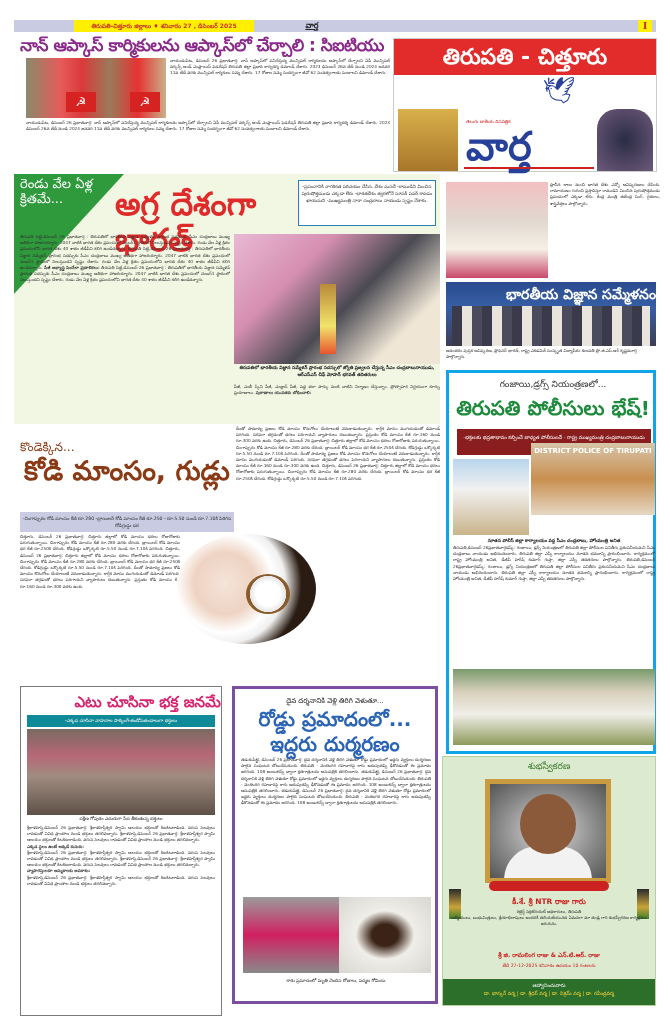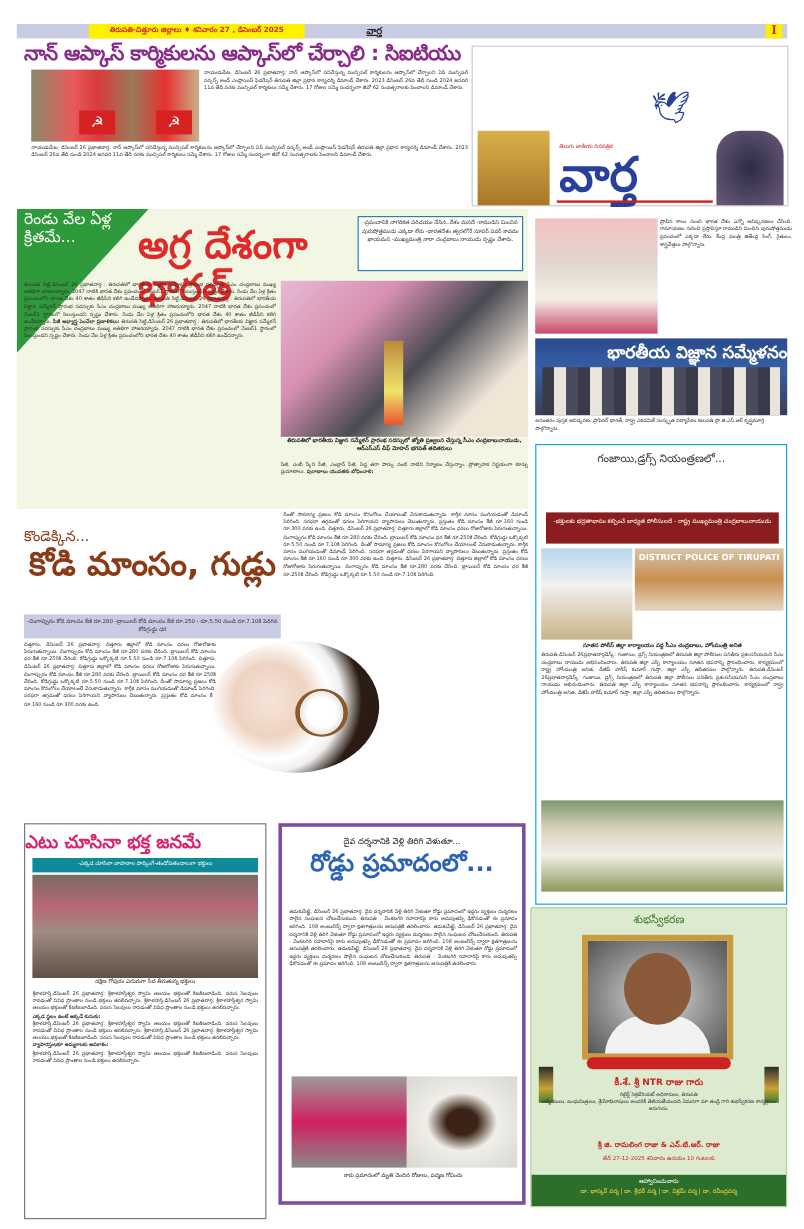--- a/index.html
+++ b/index.html
@@ -33,40 +33,40 @@
 #s2-photo{left:234px;top:234px;width:206px;height:130px;background:linear-gradient(135deg,#e8b9d4 0%,#d68fb1 30%,#4a4a52 55%,#f0e6d6 80%)}
 #s2-caption{left:234px;top:364px;width:206px;font-size:4.6px;line-height:7px;text-align:center;color:#222;font-weight:bold}
 #s2-body2{left:234px;top:384px;width:206px;height:40px}
 
 #rc-photo1{left:446px;top:182px;width:102px;height:96px;background:linear-gradient(#f2c0c0,#e1d8d0 40%,#f5f0e6 70%,#c8496b)}
 #rc-text1{left:550px;top:182px;width:110px;height:96px}
 #rc-photo2{left:446px;top:282px;width:210px;height:64px;background:linear-gradient(#2b4b8e,#365fa5 40%,#3d3d55)}
 #rc-photo2-banner{left:0;top:4px;width:210px;text-align:right;color:#fff;font-size:14px;font-weight:bold;line-height:16px}
 #rc-caption{left:446px;top:348px;width:210px;font-size:4.2px;line-height:6.2px;color:#333}
 
-#pol-box{left:446px;top:370px;width:210px;height:384px;border:1px solid #0ea5e9;background:#fff}
+#pol-box{left:446px;top:370px;width:210px;height:384px;border:3px solid #0ea5e9;background:#fff}
 #pol-kicker{left:0;top:6px;width:208px;text-align:center;font-size:9px;color:#333}
 #pol-title{left:0;top:22px;width:208px;text-align:center;font-size:20px;font-weight:bold;color:#1d8b3b;line-height:26px}
 #pol-deck{left:8px;top:56px;width:194px;height:26px;background:#8a1e1e;color:#fff;font-size:5px;line-height:8px;text-align:center;padding-top:4px}
 #pol-p1{left:4px;top:86px;width:76px;height:76px;background:linear-gradient(#b8d6ec,#f1f1f1 40%,#c9b48a)}
-#pol-p2{left:82px;top:86px;width:124px;height:52px;background:linear-gradient(#d6c5a9,#c98f4f 50%,#e6d7c4)}
+#pol-p2{left:82px;top:70px;width:124px;height:72px;background:linear-gradient(#d6c5a9,#c98f4f 50%,#e6d7c4)}
 #pol-p2-lbl{left:0;top:4px;width:124px;text-align:center;font-size:7px;color:#fff;font-weight:bold;line-height:9px}
 #pol-cap{left:4px;top:164px;width:202px;font-size:4.6px;line-height:7px;text-align:center;color:#222;font-weight:bold}
 #pol-body{left:4px;top:172px;width:202px;height:118px}
 #pol-p3{left:4px;top:296px;width:202px;height:76px;background:linear-gradient(#7a9a6c,#d8d0bc 30%,#f0efe8 60%,#8d9a5b)}
 
 #ck-kicker{left:20px;top:440px;width:210px;text-align:left;font-size:12px;color:#8a3a14}
 #ck-title{left:14px;top:454px;width:226px;text-align:center;font-size:27px;font-weight:bold;color:#8a3a14;line-height:34px}
 #ck-deck{left:20px;top:512px;width:214px;height:20px;background:#c9cbe3;font-size:4.6px;line-height:7px;text-align:center;padding-top:3px;color:#333}
 #ck-body1{left:20px;top:534px;width:160px;height:140px}
 #ck-body2{left:236px;top:426px;width:204px;height:250px}
 #ck-photo{left:176px;top:534px;width:140px;height:110px;border-radius:50%;background:radial-gradient(circle at 35% 45%,#f5e4da 0%,#eed3c2 28%,#fff 45%,#efefef 55%,#2a1c12 70%)}
 
 #dv-box{left:20px;top:686px;width:202px;height:330px;border:1px solid #7a7a7a;background:#fff}
-#dv-title{left:0;top:4px;width:200px;text-align:left;font-size:15px;font-weight:bold;color:#d6246f;line-height:22px}
+#dv-title{left:0;top:4px;width:200px;text-align:right;font-size:15px;font-weight:bold;color:#d6246f;line-height:22px}
 #dv-deck{left:6px;top:28px;width:188px;height:12px;background:#0f8a98;color:#fff;font-size:4.6px;line-height:12px;text-align:center}
 #dv-photo{left:6px;top:42px;width:188px;height:86px;background:linear-gradient(#7a6a62,#b76776 30%,#a08c80 55%,#5e5148)}
 #dv-cap{left:6px;top:128px;width:188px;font-size:4.6px;line-height:7px;text-align:center;color:#222}
 #dv-body{left:6px;top:138px;width:188px;height:186px}
 
 #rd-box{left:232px;top:686px;width:206px;height:318px;border:3px solid #7b4fa0;background:#fff}
 #rd-kicker{left:0;top:8px;width:200px;text-align:center;font-size:7px;color:#222;font-weight:normal}
 #rd-title{left:0;top:18px;width:200px;text-align:center;font-size:20px;color:#2b63b5;line-height:25px;font-weight:bold}
 #rd-body{left:6px;top:68px;width:190px;height:140px}
 #rd-p1{left:8px;top:208px;width:96px;height:76px;background:linear-gradient(#9b9b9b,#d02060 50%,#8a8a8a)}
@@ -96,20 +96,21 @@
 
 <div id="s1-title" class="abs">నాన్ ఆప్కాస్ కార్మికులను ఆప్కాస్‌లో చేర్చాలి : సిఐటియు</div>
 <div class="abs photo" style="left:26px;top:58px;width:140px;height:60px;background:linear-gradient(90deg,#8a8a6a 0%,#e85a5a 25%,#d93a3a 40%,#9a7a5a 60%,#e63232 80%,#c8b08a 100%)">
   <div class="abs" style="left:40px;top:34px;width:30px;height:20px;background:#d72222;color:#fff;font-size:12px;text-align:center;line-height:20px">☭</div>
   <div class="abs" style="left:104px;top:34px;width:30px;height:20px;background:#d72222;color:#fff;font-size:12px;text-align:center;line-height:20px">☭</div>
 </div>
 <div class="abs txt" style="left:170px;top:58px;width:220px;height:60px">నాయుడుపేట, డిసెంబర్ 26 ప్రభాతవార్త: నాన్ ఆప్కాస్‌లో పనిచేస్తున్న మున్సిపల్ కార్మికులను ఆప్కాస్‌లో చేర్చాలని ఏపీ మున్సిపల్ వర్కర్స్ అండ్ ఎంప్లాయిస్ ఫెడరేషన్ తిరుపతి జిల్లా ప్రధాన కార్యదర్శి డిమాండ్ చేశారు. 2023 డిసెంబర్ 26వ తేదీ నుండి 2024 జనవరి 11వ తేదీ వరకు మున్సిపల్ కార్మికులు సమ్మె చేశారు. 17 రోజుల సమ్మె సందర్భంగా జీవో 62 సంవత్సరాలకు పెంచాలని డిమాండ్ చేశారు.</div>
 <div class="abs txt" style="left:26px;top:120px;width:364px;height:48px">నాయుడుపేట, డిసెంబర్ 26 ప్రభాతవార్త: నాన్ ఆప్కాస్‌లో పనిచేస్తున్న మున్సిపల్ కార్మికులను ఆప్కాస్‌లో చేర్చాలని ఏపీ మున్సిపల్ వర్కర్స్ అండ్ ఎంప్లాయిస్ ఫెడరేషన్ తిరుపతి జిల్లా ప్రధాన కార్యదర్శి డిమాండ్ చేశారు. 2023 డిసెంబర్ 26వ తేదీ నుండి 2024 జనవరి 11వ తేదీ వరకు మున్సిపల్ కార్మికులు సమ్మె చేశారు. 17 రోజుల సమ్మె సందర్భంగా జీవో 62 సంవత్సరాలకు పెంచాలని డిమాండ్ చేశారు.</div>
 
 <div id="mast" class="abs">
+  <div id="mast-red" class="abs">తిరుపతి - చిత్తూరు</div>
   <div id="mast-temple" class="abs"></div>
   <div id="mast-dove" class="abs">🕊</div>
   <div id="mast-sub" class="abs">తెలుగు జాతీయ దినపత్రిక</div>
   <div id="mast-logo" class="abs">వార్త</div>
   <div id="mast-line" class="abs"></div>
   <div id="mast-deity" class="abs"></div>
 </div>
 
 <div id="s2-box" class="abs"></div>
 <div id="s2-green" class="abs"></div>
@@ -134,20 +135,21 @@
 <div id="rc-photo1" class="abs photo"></div>
 <div id="rc-text1" class="abs txt">ప్రాచీన కాలం నుంచి భారత దేశం ఎన్నో ఆవిష్కరణలు చేసింది. రామాయణం గురించి ప్రస్తావిస్తూ రాముడిని మించిన పురుషోత్తముడు ప్రపంచంలో ఎక్కడా లేరు. కేంద్ర మంత్రి జితేంద్ర సింగ్, రైతులు, శాస్త్రవేత్తలు పాల్గొన్నారు.</div>
 <div id="rc-photo2" class="abs photo">
   <div id="rc-photo2-banner" class="abs">భారతీయ విజ్ఞాన సమ్మేళనం</div>
   <div class="abs" style="left:6px;top:24px;width:198px;height:40px;background:repeating-linear-gradient(90deg,#3a3a4a 0 10px,#e9e4dc 10px 20px,#4b4b5e 20px 30px)"></div>
 </div>
 <div id="rc-caption" class="abs">అనంతరం పుస్తక ఆవిష్కరణ, ప్రొఫెసర్ భారత్, రాష్ట్ర ఎకడమిక్ సంస్కృత విద్యాపీఠం కులపతి ప్రొ.జి.ఎస్.ఆర్ కృష్ణమూర్తి పాల్గొన్నారు.</div>
 
 <div id="pol-box" class="abs">
   <div id="pol-kicker" class="abs">గంజాయి,డ్రగ్స్ నియంత్రణలో...</div>
+  <div id="pol-title" class="abs">తిరుపతి పోలీసులు భేష్!</div>
   <div id="pol-deck" class="abs">-భక్తులకు భద్రతాభావం కల్పించే బాధ్యత పోలీసులదే - రాష్ట్ర ముఖ్యమంత్రి చంద్రబాబునాయుడు</div>
   <div id="pol-p1" class="abs photo"></div>
   <div id="pol-p2" class="abs photo">
     <div id="pol-p2-lbl" class="abs">DISTRICT POLICE OF TIRUPATI</div>
   </div>
   <div id="pol-cap" class="abs">నూతన పోలీస్ జిల్లా కార్యాలయం వద్ద సీఎం చంద్రబాబు, హోంమంత్రి అనిత</div>
   <div id="pol-body" class="abs txt">
     <span>తిరుపతి,డిసెంబర్ 26ప్రభాతవార్తడెస్క్: గంజాయి, డ్రగ్స్ నియంత్రణలో తిరుపతి జిల్లా పోలీసుల పనితీరు ప్రశంసనీయమని సీఎం చంద్రబాబు నాయుడు అభినందించారు. తిరుపతి జిల్లా ఎస్పీ కార్యాలయం నూతన భవనాన్ని ప్రారంభించారు. కార్యక్రమంలో రాష్ట్ర హోంమంత్రి అనిత, డీజీపీ హరీష్ కుమార్ గుప్తా, జిల్లా ఎస్పీ తదితరులు పాల్గొన్నారు.</span>
     <span>తిరుపతి,డిసెంబర్ 26ప్రభాతవార్తడెస్క్: గంజాయి, డ్రగ్స్ నియంత్రణలో తిరుపతి జిల్లా పోలీసుల పనితీరు ప్రశంసనీయమని సీఎం చంద్రబాబు నాయుడు అభినందించారు. తిరుపతి జిల్లా ఎస్పీ కార్యాలయం నూతన భవనాన్ని ప్రారంభించారు. కార్యక్రమంలో రాష్ట్ర హోంమంత్రి అనిత, డీజీపీ హరీష్ కుమార్ గుప్తా, జిల్లా ఎస్పీ తదితరులు పాల్గొన్నారు.</span>
   </div>
@@ -185,20 +187,21 @@
     <span>శ్రీకాళహస్తి,డిసెంబర్ 26 ప్రభాతవార్త: శ్రీకాళహస్తీశ్వర స్వామి ఆలయం భక్తులతో కిటకిటలాడింది. వరుస సెలవులు రావడంతో వివిధ ప్రాంతాల నుండి భక్తులు తరలివచ్చారు.</span><br>
     <b>వ్యాపారస్తులకూ అమ్మకాలకు అవకాశం:</b><br>
     <span>శ్రీకాళహస్తి,డిసెంబర్ 26 ప్రభాతవార్త: శ్రీకాళహస్తీశ్వర స్వామి ఆలయం భక్తులతో కిటకిటలాడింది. వరుస సెలవులు రావడంతో వివిధ ప్రాంతాల నుండి భక్తులు తరలివచ్చారు.</span>
   </div>
 </div>
 
 <div id="rd-box" class="abs">
   <div id="rd-kicker" class="abs">దైవ దర్శనానికి వెళ్లి తిరిగి వెళుతూ...</div>
   <div id="rd-title" class="abs">
     <div>రోడ్డు ప్రమాదంలో...</div>
+    <div>ఇద్దరు దుర్మరణం</div>
   </div>
   <div id="rd-body" class="abs txt">
     <span>తడుకుపేట్టై, డిసెంబర్ 26 ప్రభాతవార్త: దైవ దర్శనానికి వెళ్లి తిరిగి వెళుతూ రోడ్డు ప్రమాదంలో ఇద్దరు వ్యక్తులు దుర్మరణం పాలైన సంఘటన చోటుచేసుకుంది. తిరుపతి - వెంకటగిరి రహదారిపై కారు అదుపుతప్పి ఢీకొనడంతో ఈ ప్రమాదం జరిగింది. 108 అంబులెన్స్ ద్వారా క్షతగాత్రులను ఆసుపత్రికి తరలించారు.</span>
     <span>తడుకుపేట్టై, డిసెంబర్ 26 ప్రభాతవార్త: దైవ దర్శనానికి వెళ్లి తిరిగి వెళుతూ రోడ్డు ప్రమాదంలో ఇద్దరు వ్యక్తులు దుర్మరణం పాలైన సంఘటన చోటుచేసుకుంది. తిరుపతి - వెంకటగిరి రహదారిపై కారు అదుపుతప్పి ఢీకొనడంతో ఈ ప్రమాదం జరిగింది. 108 అంబులెన్స్ ద్వారా క్షతగాత్రులను ఆసుపత్రికి తరలించారు.</span>
     <span>తడుకుపేట్టై, డిసెంబర్ 26 ప్రభాతవార్త: దైవ దర్శనానికి వెళ్లి తిరిగి వెళుతూ రోడ్డు ప్రమాదంలో ఇద్దరు వ్యక్తులు దుర్మరణం పాలైన సంఘటన చోటుచేసుకుంది. తిరుపతి - వెంకటగిరి రహదారిపై కారు అదుపుతప్పి ఢీకొనడంతో ఈ ప్రమాదం జరిగింది. 108 అంబులెన్స్ ద్వారా క్షతగాత్రులను ఆసుపత్రికి తరలించారు.</span>
   </div>
   <div id="rd-p1" class="abs photo"></div>
   <div id="rd-p2" class="abs photo"></div>
   <div id="rd-cap" class="abs">కారు ప్రమాదంలో మృతి చెందిన రోజులు, పద్మజ గోవిందు</div>
 </div>

